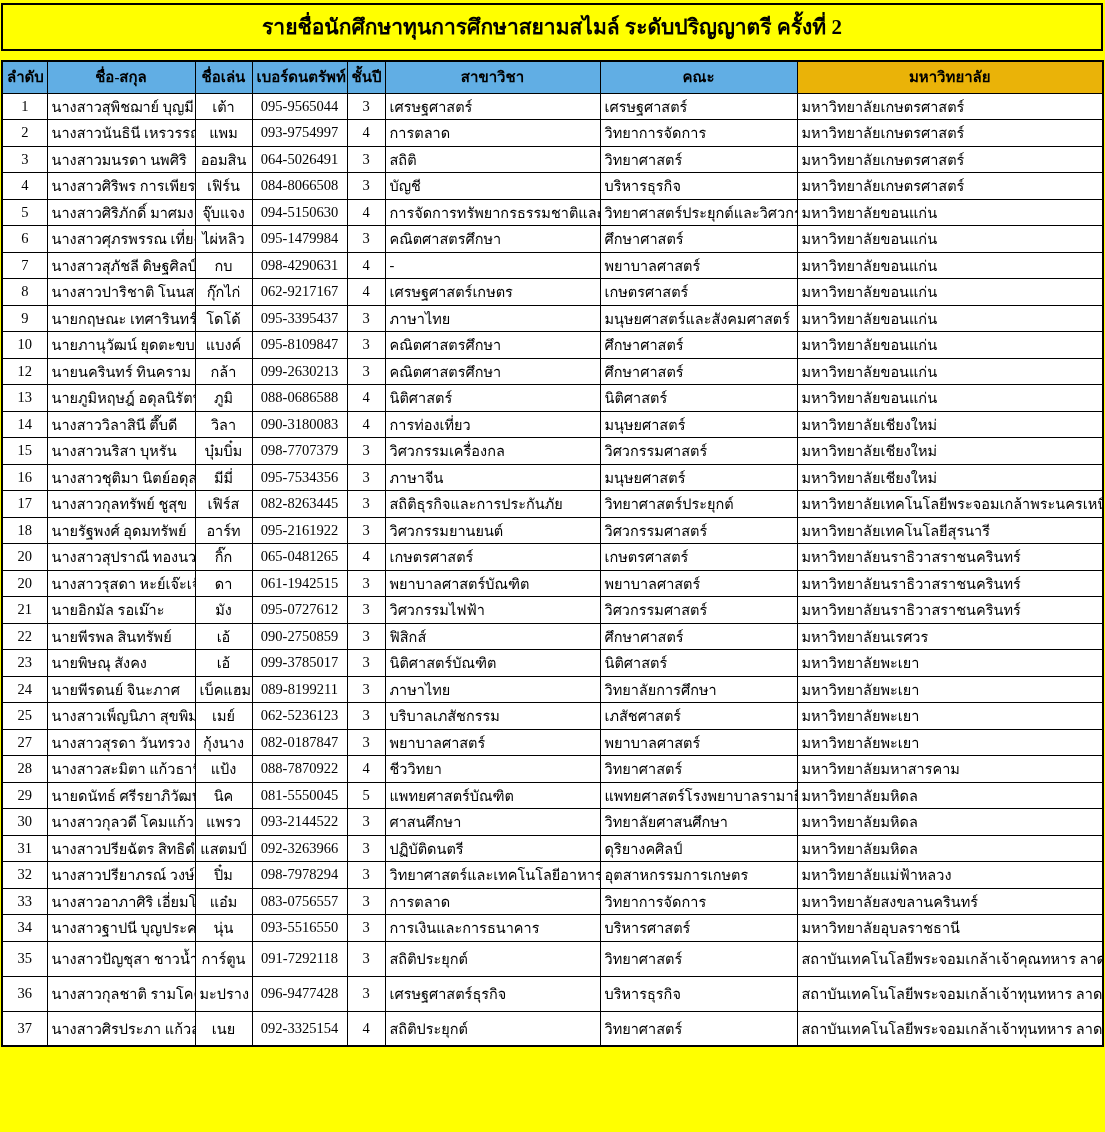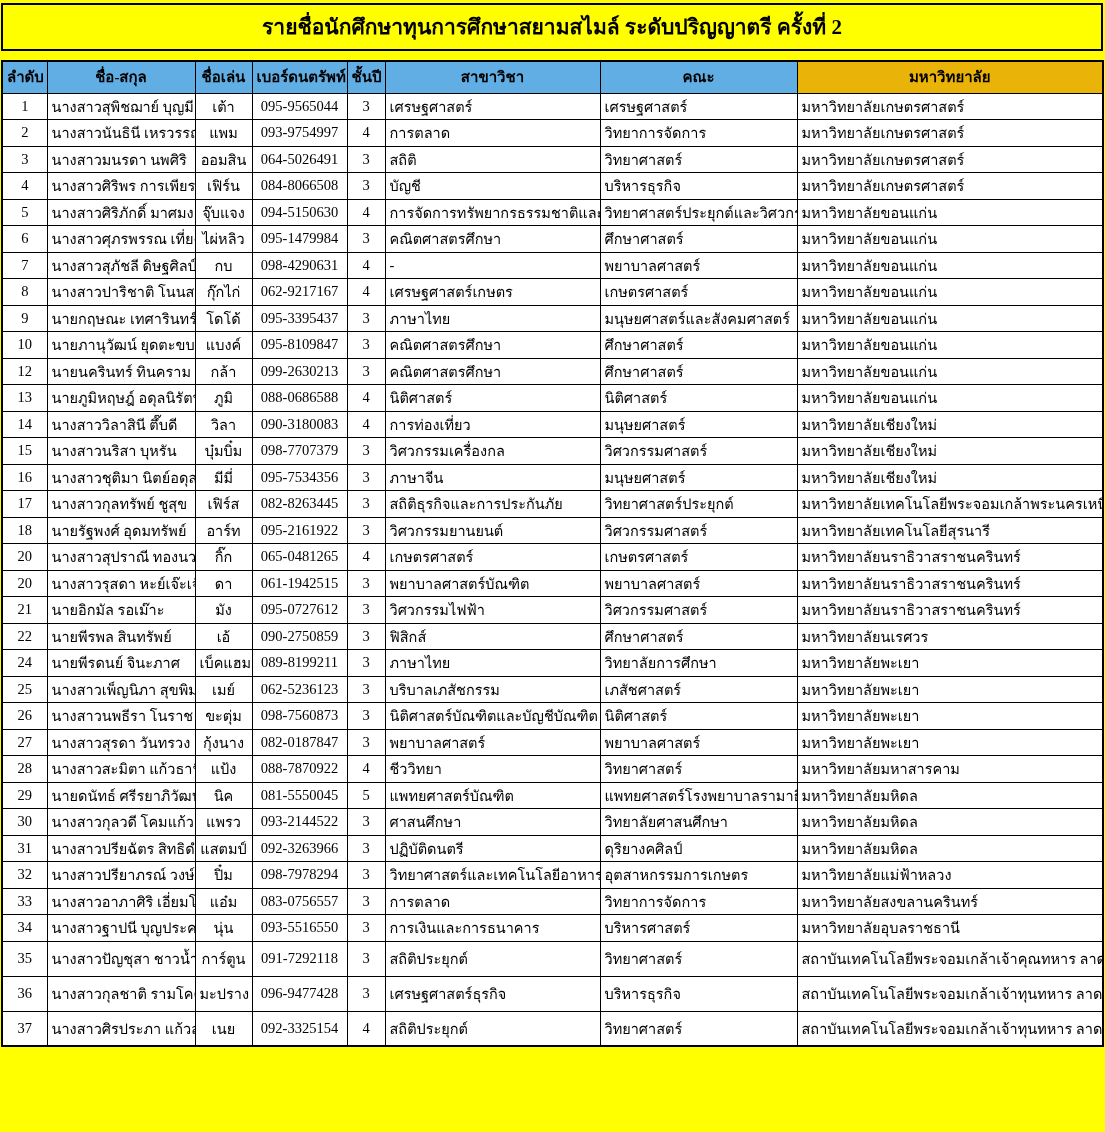--- a/index.html
+++ b/index.html
@@ -297,47 +297,47 @@
           <td class="ac">22</td>
           <td class="al">นายพีรพล สินทรัพย์</td>
           <td class="ac">เอ้</td>
           <td class="ac">090-2750859</td>
           <td class="ac">3</td>
           <td class="al">ฟิสิกส์</td>
           <td class="al">ศึกษาศาสตร์</td>
           <td class="al">มหาวิทยาลัยนเรศวร</td>
         </tr>
         <tr>
+          <td class="ac">23</td>
+          <td class="al">นายพิษณุ สังคง</td>
+          <td class="ac">เอ้</td>
+          <td class="ac">099-3785017</td>
+          <td class="ac">3</td>
+          <td class="al">นิติศาสตร์บัณฑิต</td>
+          <td class="al">นิติศาสตร์</td>
+          <td class="al">มหาวิทยาลัยพะเยา</td>
+        </tr>
+        <tr>
           <td class="ac">24</td>
           <td class="al">นายพีรดนย์ จินะภาศ</td>
           <td class="ac">เบ็คแฮม</td>
           <td class="ac">089-8199211</td>
           <td class="ac">3</td>
           <td class="al">ภาษาไทย</td>
           <td class="al">วิทยาลัยการศึกษา</td>
           <td class="al">มหาวิทยาลัยพะเยา</td>
         </tr>
         <tr>
           <td class="ac">25</td>
           <td class="al">นางสาวเพ็ญนิภา สุขพิมาย</td>
           <td class="ac">เมย์</td>
           <td class="ac">062-5236123</td>
           <td class="ac">3</td>
           <td class="al">บริบาลเภสัชกรรม</td>
           <td class="al">เภสัชศาสตร์</td>
-          <td class="al">มหาวิทยาลัยพะเยา</td>
-        </tr>
-        <tr>
-          <td class="ac">26</td>
-          <td class="al">นางสาวนพธีรา โนราช</td>
-          <td class="ac">ขะตุ่ม</td>
-          <td class="ac">098-7560873</td>
-          <td class="ac">3</td>
-          <td class="al">นิติศาสตร์บัณฑิตและบัญชีบัณฑิต</td>
-          <td class="al">นิติศาสตร์</td>
           <td class="al">มหาวิทยาลัยพะเยา</td>
         </tr>
         <tr>
           <td class="ac">27</td>
           <td class="al">นางสาวสุรดา วันทรวง</td>
           <td class="ac">กุ้งนาง</td>
           <td class="ac">082-0187847</td>
           <td class="ac">3</td>
           <td class="al">พยาบาลศาสตร์</td>
           <td class="al">พยาบาลศาสตร์</td>

